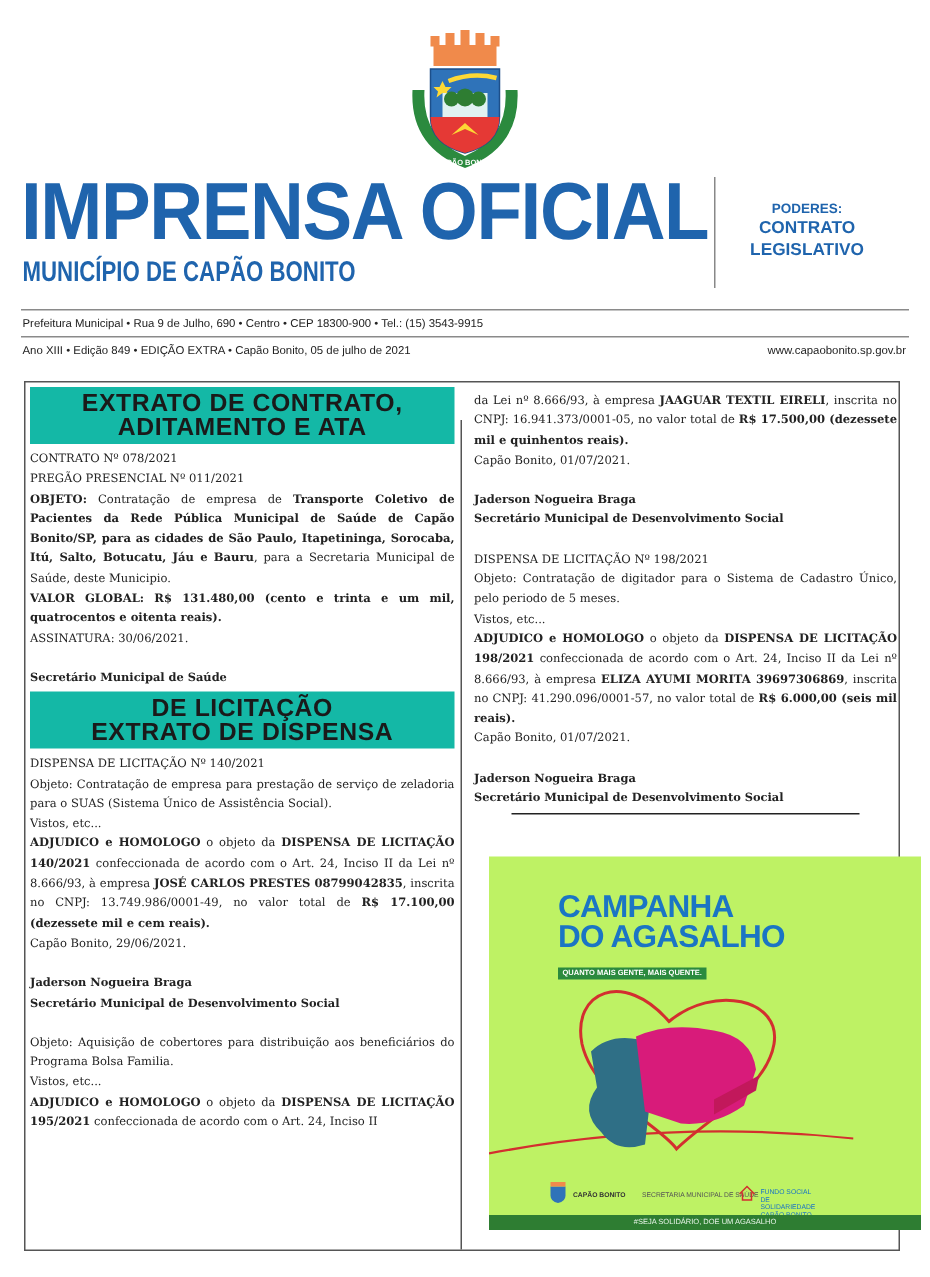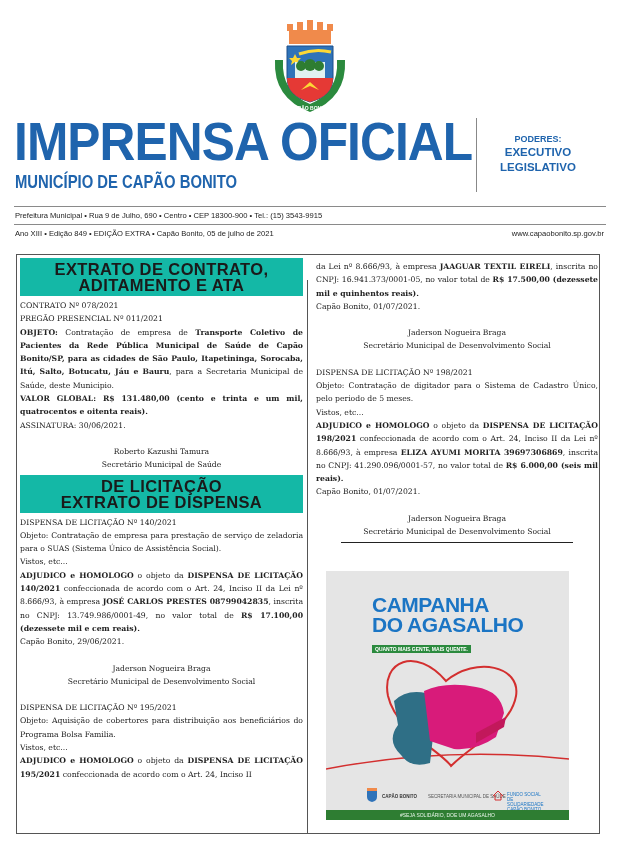--- a/index.html
+++ b/index.html
@@ -26,27 +26,27 @@
   .frame { position: absolute; left: 16px; top: 254px; width: 584px; height: 580px; border: 1px solid #555; }
   .col-left { position: absolute; left: 20px; top: 258px; width: 283px; }
   .col-right { position: absolute; left: 316px; top: 260px; width: 282px; }
   .col-sep { position: absolute; left: 307px; top: 280px; width: 1px; height: 553px; background: #555; }
 
   .section-bar { background: #14b8a6; text-align: center; font-family: "Liberation Sans", sans-serif; font-weight: bold;
     font-size: 16.5px; line-height: 16px; color: #1a1a1a; padding: 3px 4px 3px; letter-spacing: 0.4px; }
   p.t { font-size: 7.7px; line-height: 13.3px; text-align: justify; }
   p.t b, .b { font-weight: bold; }
   .hd { font-size: 7.7px; line-height: 13.3px; font-weight: normal; }
-  .sig { text-align: center; font-size: 7.6px; line-height: 13.3px; font-weight: normal; }
+  .sig { font-size: 7.6px; line-height: 13.3px; font-weight: bold; }
   .gap { height: 13px; }
 
   .rule { width: 232px; height: 1px; background: #222; margin: 4px auto 0; }
 
   
-  .poster { position: absolute; left: 326px; top: 571px; width: 243px; height: 249px; background: #e5e5e5; overflow: hidden; }
+  .poster { position: absolute; left: 326px; top: 571px; width: 288px; height: 249px; background: #bef264; overflow: hidden; }
   .poster .ph1 { position: absolute; left: 46px; top: 24px; font-family: "Liberation Sans", sans-serif; font-weight: bold;
     font-size: 21px; line-height: 20px; color: #1b75c4; letter-spacing: -0.5px; }
   .poster .tag { position: absolute; left: 46px; top: 74px; background: #2b8a3e; color: #fff; font-family: "Liberation Sans", sans-serif;
     font-weight: bold; font-size: 5px; padding: 1px 3px; }
   .poster .footer-band { position: absolute; left: 0; bottom: 0; width: 100%; height: 10px; background: #2e7d32; color: #e8f5e9;
     font-family: "Liberation Sans", sans-serif; font-size: 5px; line-height: 10px; text-align: center; }
   .poster .logos { position: absolute; left: 0; bottom: 14px; width: 100%; height: 20px; font-family: "Liberation Sans", sans-serif; }
   .poster .logos span { position: absolute; font-size: 4.5px; color: #555; }
 </style>
 </head>
@@ -75,21 +75,21 @@
     <circle cx="50" cy="46" r="5" fill="#2e7d32"></circle>
   <path d="M32 70 L41 62 L50 70 L41 66 Z" fill="#fdd835"></path>
   <text x="41" y="90" font-size="5" text-anchor="middle" fill="#ffffff" font-family="Liberation Sans, sans-serif" font-weight="bold">CAPÃO BONITO</text>
 </svg>
 
 <div class="masthead-title">IMPRENSA OFICIAL</div>
 <div class="masthead-sub">MUNICÍPIO DE CAPÃO BONITO</div>
 <div class="vdivider"></div>
 <div class="powers">
   <div class="lbl">PODERES:</div>
-  <div class="item">EXECUTIVO</div>
+  <div class="item">CONTRATO</div>
   <div class="item">LEGISLATIVO</div>
 </div>
 
 <div class="hline" style="top:206px"></div>
 <div class="info" style="top:211px">Prefeitura Municipal • Rua 9 de Julho, 690 • Centro • CEP 18300-900 • Tel.: (15) 3543-9915</div>
 <div class="hline" style="top:224px"></div>
 <div class="info" style="top:229px">Ano XIII • Edição 849 • EDIÇÃO EXTRA • Capão Bonito, 05 de julho de 2021</div>
 <div class="site" style="top:229px">www.capaobonito.sp.gov.br</div>
 
 <div class="frame"></div>
@@ -99,37 +99,35 @@
   <div class="section-bar">
     <div>EXTRATO DE CONTRATO,</div>
     <div>ADITAMENTO E ATA</div>
   </div>
   <div class="hd" style="margin-top:3px">CONTRATO Nº 078/2021</div>
   <div class="hd">PREGÃO PRESENCIAL Nº 011/2021</div>
   <p class="t"><b>OBJETO:</b><span> Contratação de empresa de </span><b>Transporte Coletivo de Pacientes da Rede Pública Municipal de Saúde de Capão Bonito/SP, para as cidades de São Paulo, Itapetininga, Sorocaba, Itú, Salto, Botucatu, Jáu e Bauru</b><span>, para a Secretaria Municipal de Saúde, deste Municipio.</span></p>
   <p class="t b">VALOR GLOBAL: R$ 131.480,00 (cento e trinta e um mil, quatrocentos e oitenta reais).</p>
   <div class="hd">ASSINATURA: 30/06/2021.</div>
   <div class="gap"></div>
-  <div class="sig">Roberto Kazushi Tamura</div>
   <div class="sig">Secretário Municipal de Saúde</div>
 
   <div class="section-bar" style="margin-top:3px">
     <div>DE LICITAÇÃO</div>
     <div>EXTRATO DE DISPENSA</div>
   </div>
   <div class="hd" style="margin-top:3px">DISPENSA DE LICITAÇÃO Nº 140/2021</div>
   <p class="t">Objeto: Contratação de empresa para prestação de serviço de zeladoria para o SUAS (Sistema Único de Assistência Social).</p>
   <p class="t">Vistos, etc...</p>
   <p class="t"><b>ADJUDICO e HOMOLOGO</b><span> o objeto da </span><b>DISPENSA DE LICITAÇÃO 140/2021</b><span> confeccionada de acordo com o Art. 24, Inciso II da Lei nº 8.666/93, à empresa </span><b>JOSÉ CARLOS PRESTES 08799042835</b><span>, inscrita no CNPJ: 13.749.986/0001-49, no valor total de </span><b>R$ 17.100,00 (dezessete mil e cem reais).</b></p>
   <p class="t">Capão Bonito, 29/06/2021.</p>
   <div class="gap"></div>
   <div class="sig">Jaderson Nogueira Braga</div>
   <div class="sig">Secretário Municipal de Desenvolvimento Social</div>
   <div class="gap"></div>
-  <div class="hd">DISPENSA DE LICITAÇÃO Nº 195/2021</div>
   <p class="t">Objeto: Aquisição de cobertores para distribuição aos beneficiários do Programa Bolsa Familia.</p>
   <p class="t">Vistos, etc...</p>
   <p class="t"><b>ADJUDICO e HOMOLOGO</b><span> o objeto da </span><b>DISPENSA DE LICITAÇÃO 195/2021</b><span> confeccionada de acordo com o Art. 24, Inciso II</span></p>
 </div>
 
 <div class="col-right">
   <p class="t"><span>da Lei nº 8.666/93, à empresa </span><b>JAAGUAR TEXTIL EIRELI</b><span>, inscrita no CNPJ: 16.941.373/0001-05, no valor total de </span><b>R$ 17.500,00 (dezessete mil e quinhentos reais).</b></p>
   <p class="t">Capão Bonito, 01/07/2021.</p>
   <div class="gap"></div>
   <div class="sig">Jaderson Nogueira Braga</div>

